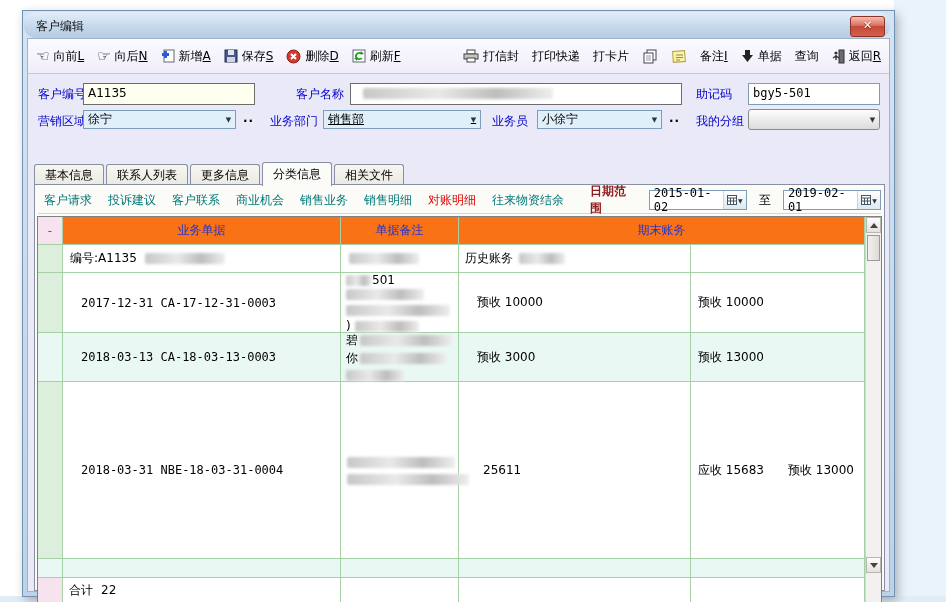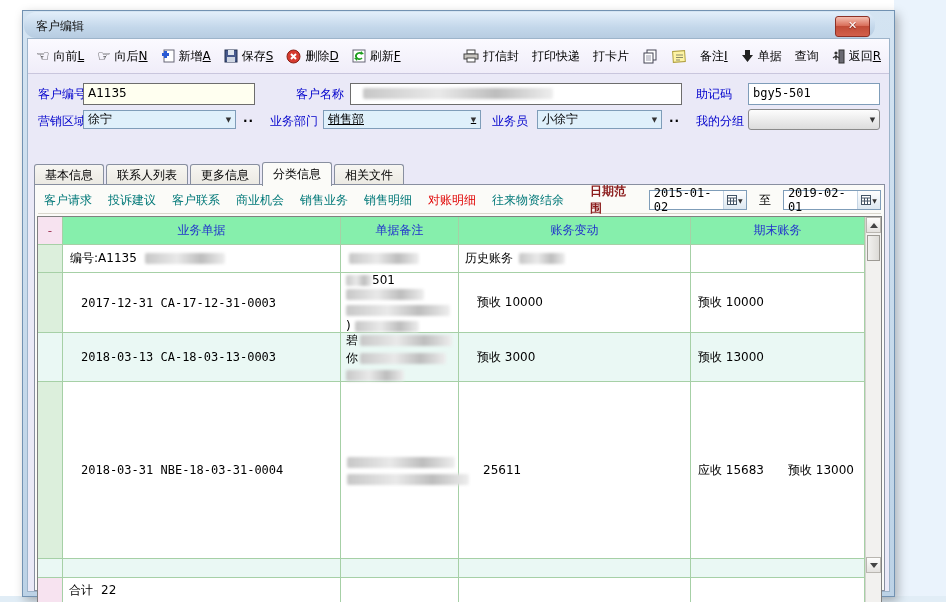--- a/index.html
+++ b/index.html
@@ -4,21 +4,21 @@
 <style>
   html,body{margin:0;padding:0;}
   body{width:946px;height:602px;overflow:hidden;font-family:"DejaVu Sans",sans-serif;font-size:12px;background:#fff;}
   .abs{position:absolute;}
   #stage{position:relative;width:946px;height:602px;background:#fff;}
   #bg-right{left:894px;top:0;width:52px;height:602px;background:#eaf3fc;}
   #bg-bottom{left:0;top:596px;width:946px;height:6px;background:#e1edf6;}
 
   
   #window{left:22px;top:10px;width:871px;height:585px;background:linear-gradient(#d4e4f2,#bcd2e6);border:1px solid #7292b2;box-shadow:3px 4px 10px rgba(0,0,0,.28);}
-  #titlebar{left:1px;top:1px;right:19px;height:26px;background:linear-gradient(#e2eefa,#c3d7ea 60%,#b7cce1);border-radius:12px;}
+  #titlebar{left:1px;top:1px;right:4px;height:26px;background:linear-gradient(#e2eefa,#c3d7ea 60%,#b7cce1);border-radius:12px;}
   #title-text{left:12px;top:6px;color:#111;}
   #close-btn{right:5px;top:4px;width:33px;height:19px;border:1px solid #8e3126;border-radius:3px;background:linear-gradient(#f5beb0,#d9705c 45%,#c04a36 46%,#d2604b);color:#fff;font-weight:bold;font-size:11px;text-align:center;line-height:18px;text-shadow:0 1px 1px #7a2018;cursor:default;}
   #client{left:4px;top:27px;width:863px;height:554px;background:#eae9f7;border:1px solid #9db4ca;box-sizing:border-box;}
 
   
   #toolbar{left:0;top:0;width:861px;height:35px;background:linear-gradient(#fbfaff,#f0edf9);border-bottom:1px solid #c9c6dd;display:flex;align-items:center;padding:0 8px;box-sizing:border-box;gap:13px;}
   .tb-item{display:flex;align-items:center;gap:4px;color:#000;white-space:nowrap;cursor:default;}
   .tb-item u{text-decoration:underline;}
   .tb-spacer{flex:1;}
   .glyph{font-size:15px;line-height:14px;}
@@ -47,21 +47,21 @@
   .datebox{width:110px;height:20px;border:1px solid #7f9db9;background:#fff;display:flex;align-items:center;box-sizing:border-box;}
   .datebox .dtext{flex:1;padding-left:4px;font-family:"DejaVu Sans Mono",monospace;font-size:12px;}
   .datebox .dbtn{width:22px;display:flex;align-items:center;justify-content:center;gap:1px;border-left:1px solid #c5d5e5;height:100%;background:linear-gradient(#fefefe,#dde8f1);}
   .datebox .dbtn .dar{font-size:6px;color:#333;}
 
   
   #gridwrap{left:2px;top:31px;width:845px;height:401px;border:1px solid #808080;background:#fff;box-sizing:border-box;}
   #gtable{left:0;top:0;width:827px;}
   .grow{display:flex;}
   .gcell{border-right:1px solid #a6d0a6;border-bottom:1px solid #a6d0a6;box-sizing:border-box;display:flex;align-items:center;overflow:hidden;}
-  .hcell{background:#86efac;color:#2233cc;justify-content:center;}
+  .hcell{background:#f97316;color:#2233cc;justify-content:center;}
   .mk{width:25px;flex:none;}
   .c1{width:278px;flex:none;}
   .c2{width:118px;flex:none;}
   .c3{width:232px;flex:none;}
   .c4{flex:1;}
   .mk-data{background:#dcefdc;}
   .mk-pink{background:#f7e3f0;color:#a33e5e;justify-content:center;}
   .row-alt .gcell{background:#eaf8f4;}
   .mono{font-family:"DejaVu Sans Mono",monospace;}
   .blob{display:inline-block;height:11px;border-radius:2px;background:linear-gradient(90deg,#c7c7c7,#e9e9e9 40%,#bdbdbd 70%,#eee);filter:blur(1.5px);vertical-align:middle;}
@@ -276,21 +276,20 @@
           </div>
         </div>
 
         <div id="gridwrap" class="abs">
           <div id="gtable" class="abs">
 
             <div class="grow" style="height:28px;">
               <div class="gcell hcell mk mk-pink">-</div>
               <div class="gcell hcell c1">业务单据</div>
               <div class="gcell hcell c2">单据备注</div>
-              <div class="gcell hcell c3">账务变动</div>
               <div class="gcell hcell c4">期末账务</div>
             </div>
 
             <div class="grow" style="height:28px;">
               <div class="gcell mk mk-data"></div>
               <div class="gcell c1" style="padding-left:7px;gap:8px;">
                   <span>编号:A1135</span>
                   <span class="blob" style="width:80px;"></span>
                 </div>
               <div class="gcell c2 notecol" style="padding-left:8px;">

